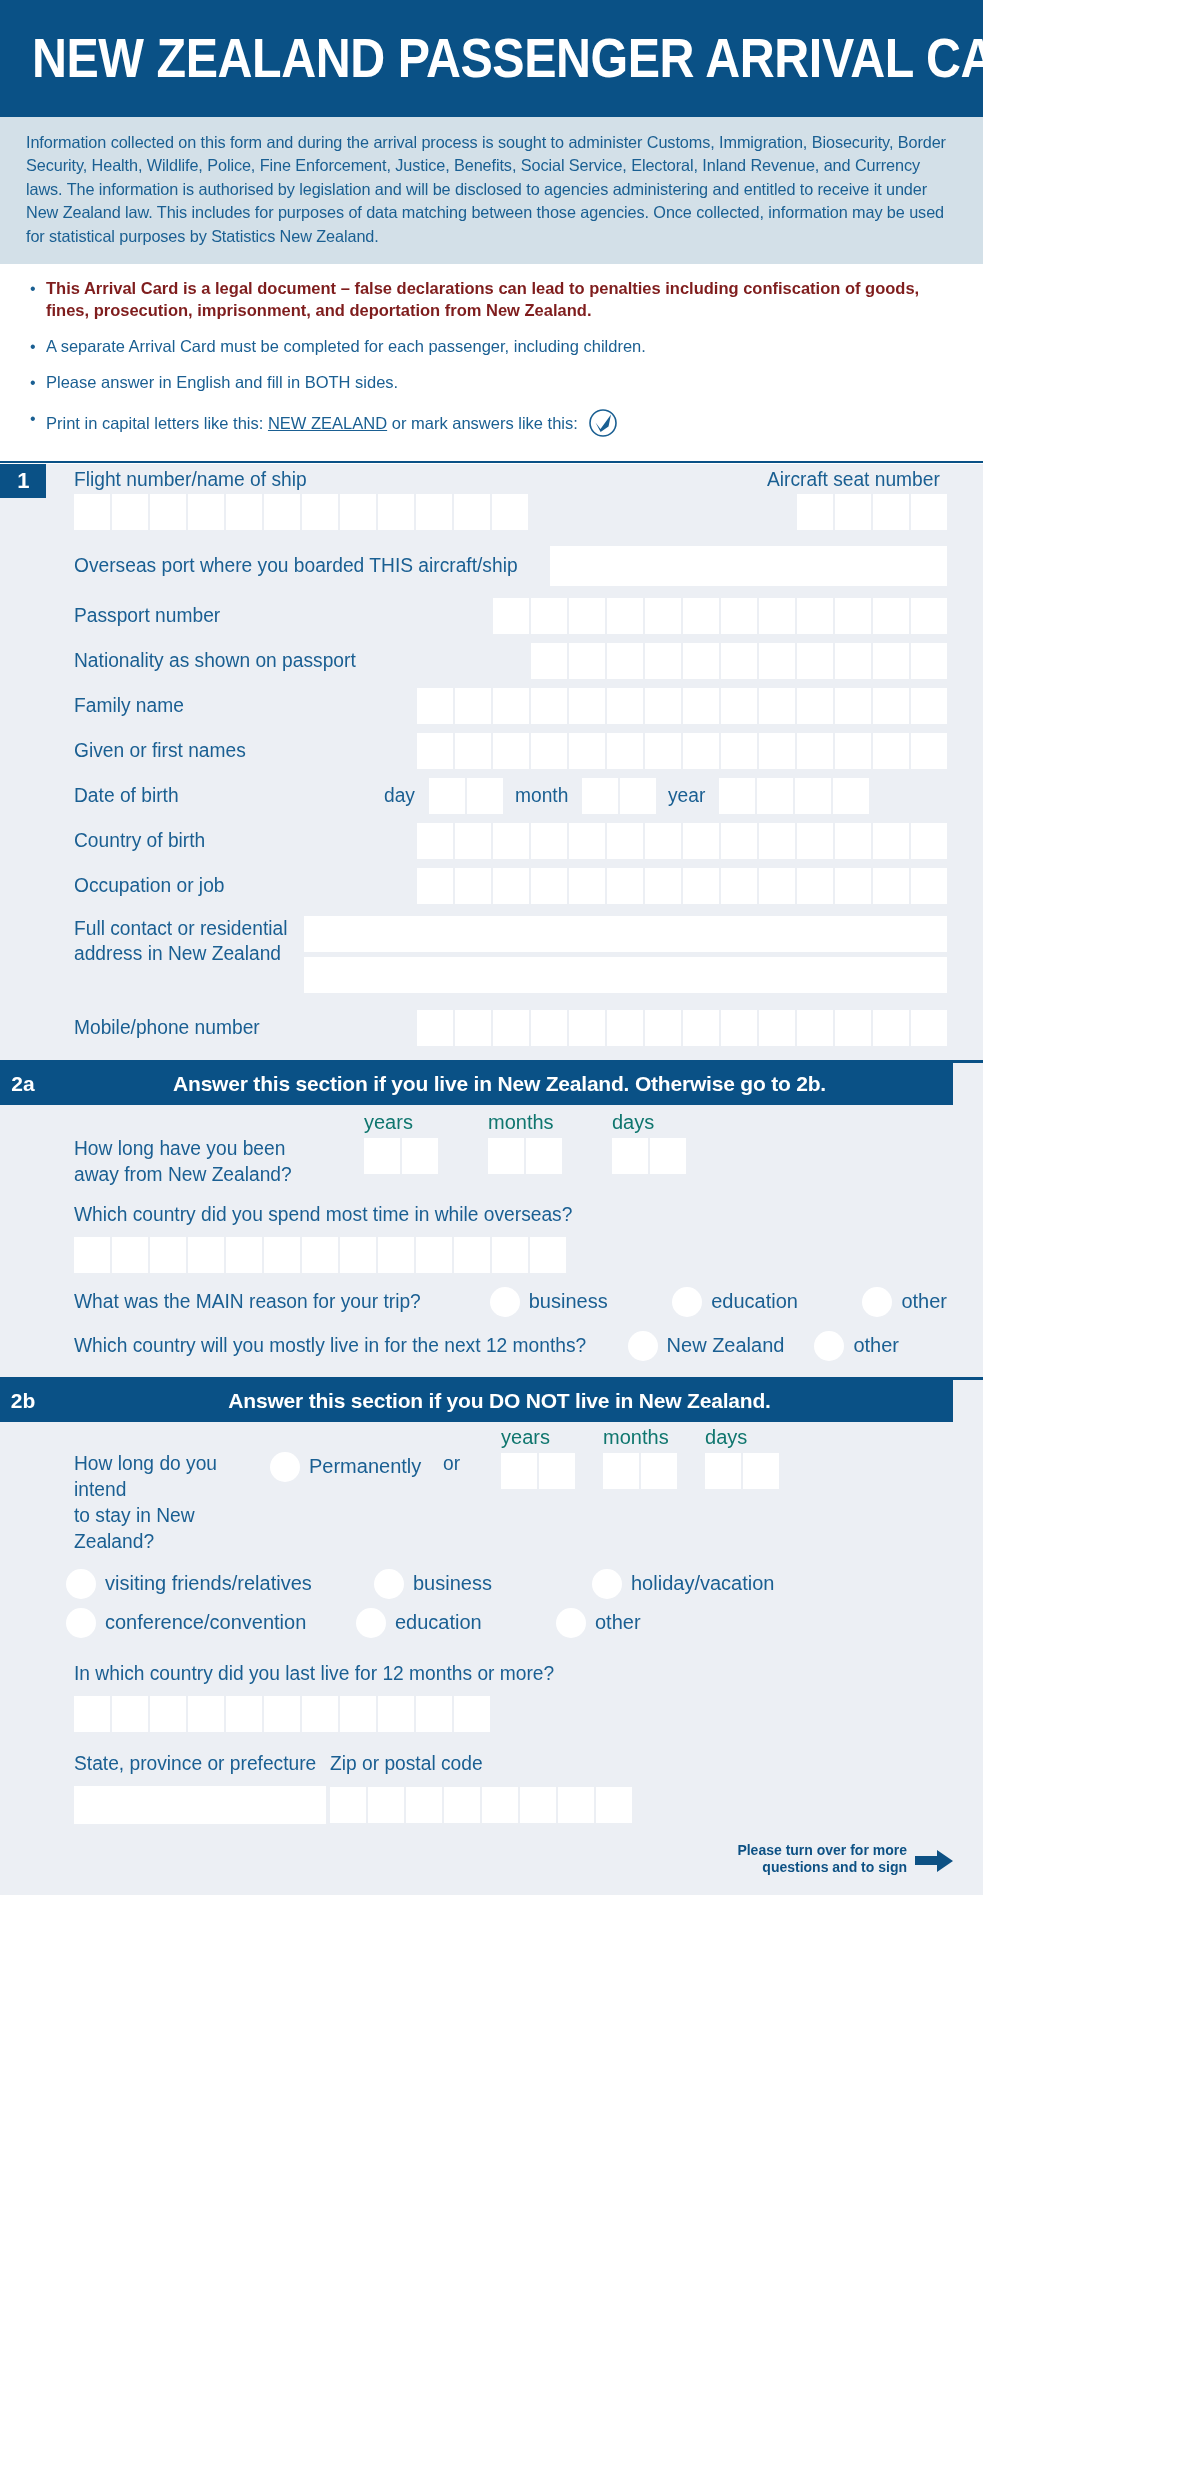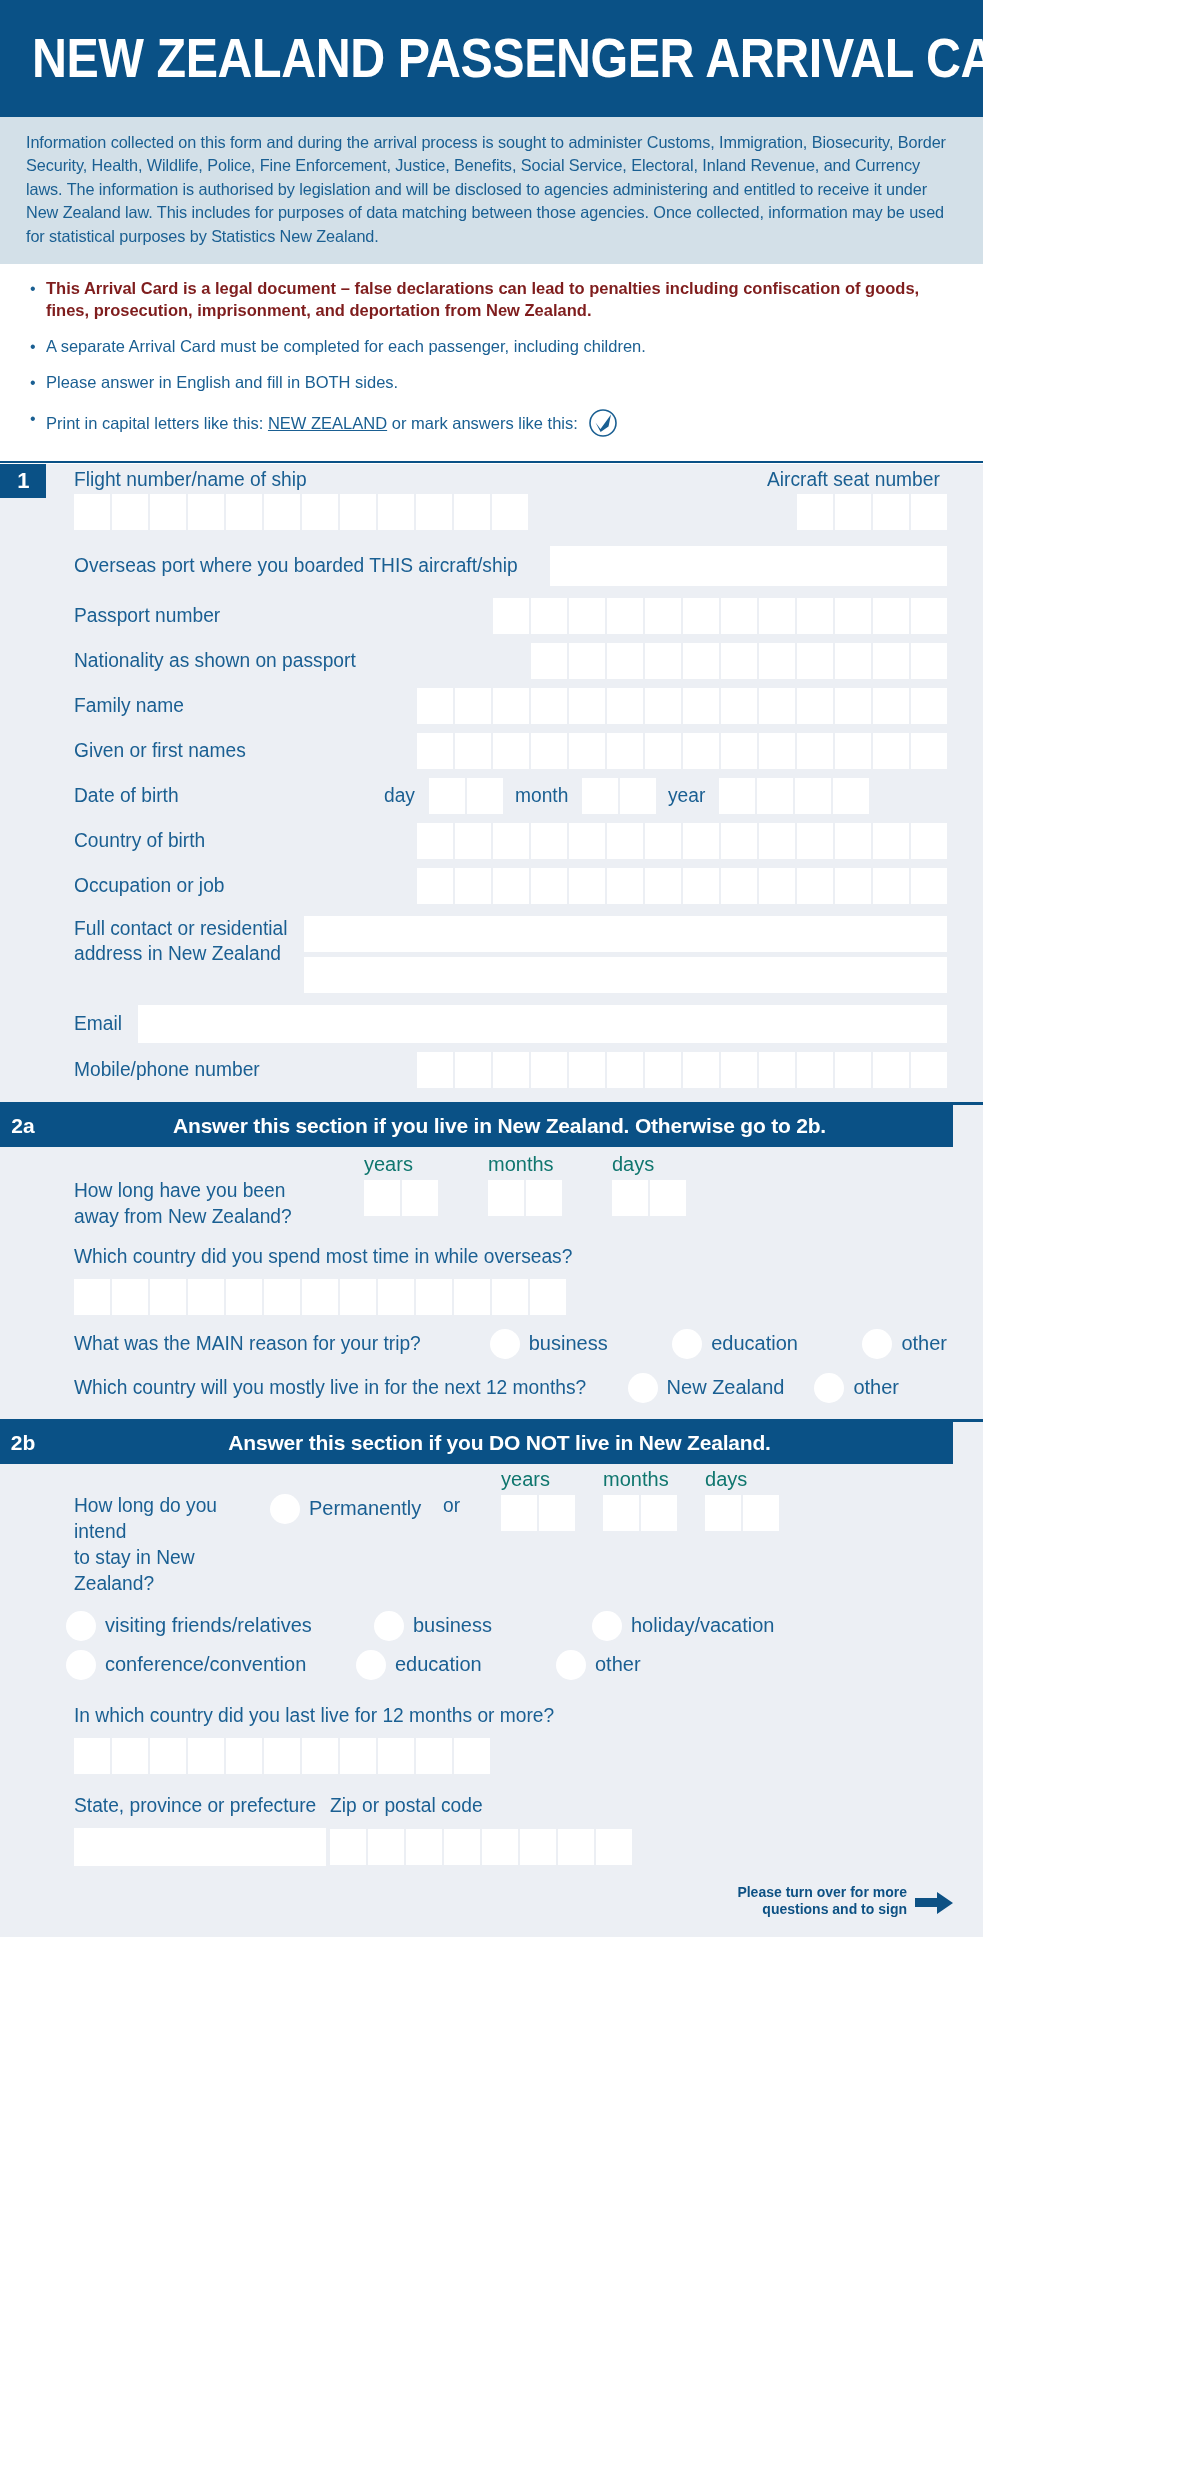--- a/index.html
+++ b/index.html
@@ -460,24 +460,20 @@
         <span>Full contact or residential</span><br>
         <span>address in New Zealand</span>
       </span>
       <span style="flex:1;">
         <span class="open-field" style="display:block; height:36px; margin-bottom:5px;"></span>
         <span class="open-field" style="display:block; height:36px;"></span>
       </span>
     </div>
     <div class="spacer-sm"></div>
 
-    <div class="field-row" style="padding-bottom:4px; gap:14px;">
-      <span class="lbl">Email</span>
-      <span class="open-field" style="flex:1; height:38px;"></span>
-    </div>
     <div class="spacer-xs"></div>
 
     <div class="field-row" style="justify-content:flex-start; padding-bottom:8px;">
       <span class="lbl" style="margin-right:auto;">Mobile/phone number</span>
       <span class="boxes">
           <span class="bx"></span>
           <span class="bx"></span>
           <span class="bx"></span>
           <span class="bx"></span>
           <span class="bx"></span>

